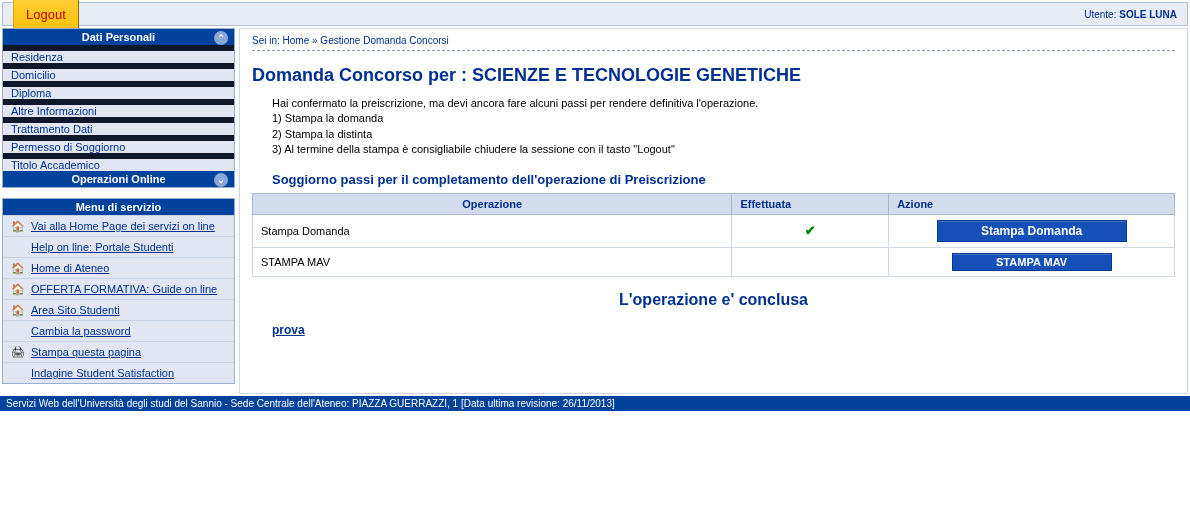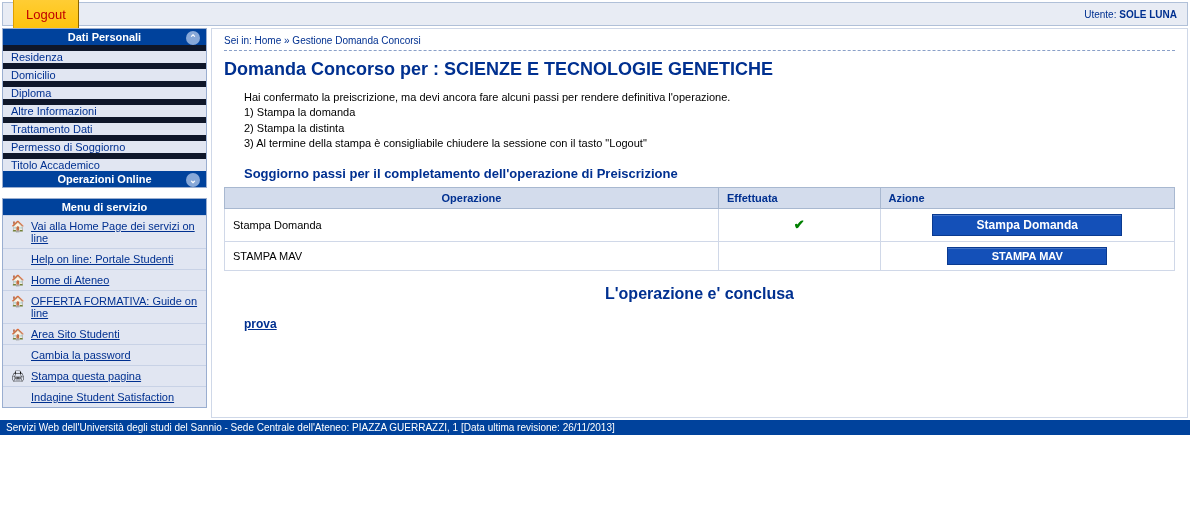--- a/index.html
+++ b/index.html
@@ -4,32 +4,32 @@
 <style>
   * { box-sizing: border-box; margin: 0; padding: 0; }
   body { font-family: Verdana, Arial, sans-serif; font-size: 11px; background: #fff; color: #000; }
   a { color: #003090; }
   
   .topbar { border: 1px solid #b0c0d8; margin: 2px; background: #e8ecf4; height: 24px; display: flex; align-items: center; justify-content: space-between; padding: 0 10px; }
   .logout-btn { background: linear-gradient(#ffd040, #ffc000); border: 1px outset #e0a000; color: #c00000; font-weight: normal; font-size: 13px; padding: 16px 12px; cursor: pointer; }
   .user-info { font-size: 10px; color: #003090; }
 
   .layout { display: flex; gap: 4px; margin: 2px; }
-  .sidebar { width: 205px; flex-shrink: 0; }
+  .sidebar { width: 233px; flex-shrink: 0; }
   .content { flex: 1; border: 1px solid #cfd8e8; padding: 6px 12px 20px; }
 
   .panel { border: 1px solid #9aaed0; margin-bottom: 10px; }
   .panel-header { background: #00429c; color: #fff; font-weight: bold; font-size: 11px; text-align: center; padding: 2px 6px; position: relative; }
   .panel-header .toggle { position: absolute; right: 6px; top: 2px; width: 14px; height: 14px; background: #87a8d8; border-radius: 50%; font-size: 9px; line-height: 14px; text-align: center; color: #fff; }
   .panel-item { background: #e1e6f2; border-top: 6px solid #0f172a; padding: 0 8px; color: #003090; cursor: pointer; font-size: 11px; }
   .panel-sub { background: #e1e6f2; padding: 4px 8px 4px 28px; border-top: 1px solid #c8d2e6; font-size: 11px; position: relative; }
   .panel-sub a { text-decoration: underline; }
   .ico { position: absolute; left: 8px; top: 4px; font-size: 11px; }
 
-  .breadcrumb { font-size: 10px; color: #003090; border-bottom: 1px dashed #8aa0c8; padding-bottom: 4px; margin-bottom: 8px; }
+  .breadcrumb { font-size: 10px; color: #003090; border-bottom: 1px dashed #8aa0c8; padding-bottom: 4px; margin-bottom: 14px; }
   .page-title { color: #003090; font-size: 18px; font-weight: bold; margin-bottom: 10px; }
   .instructions { margin-left: 20px; line-height: 1.4; margin-bottom: 14px; font-size: 11px; }
   .sub-heading { color: #003090; font-size: 13px; font-weight: bold; margin-left: 20px; margin-bottom: 6px; }
   .concluded { color: #003090; font-weight: bold; font-size: 16px; margin: 14px 0; text-align: center; }
   .result-link { color: #003090; font-weight: bold; text-decoration: underline; font-size: 12px; cursor: pointer; margin-left: 20px; }
 
   table.ops { border-collapse: collapse; width: 100%; border: 1px solid #a8b8d0; }
   table.ops th { background: #d3dcec; color: #003090; font-weight: bold; font-size: 11px; text-align: left; padding: 4px 8px; border: 1px solid #a8b8d0; }
   table.ops th:first-child { text-align: center; }
   table.ops td { border: 1px solid #d0d8e8; padding: 5px 8px; font-size: 11px; }

